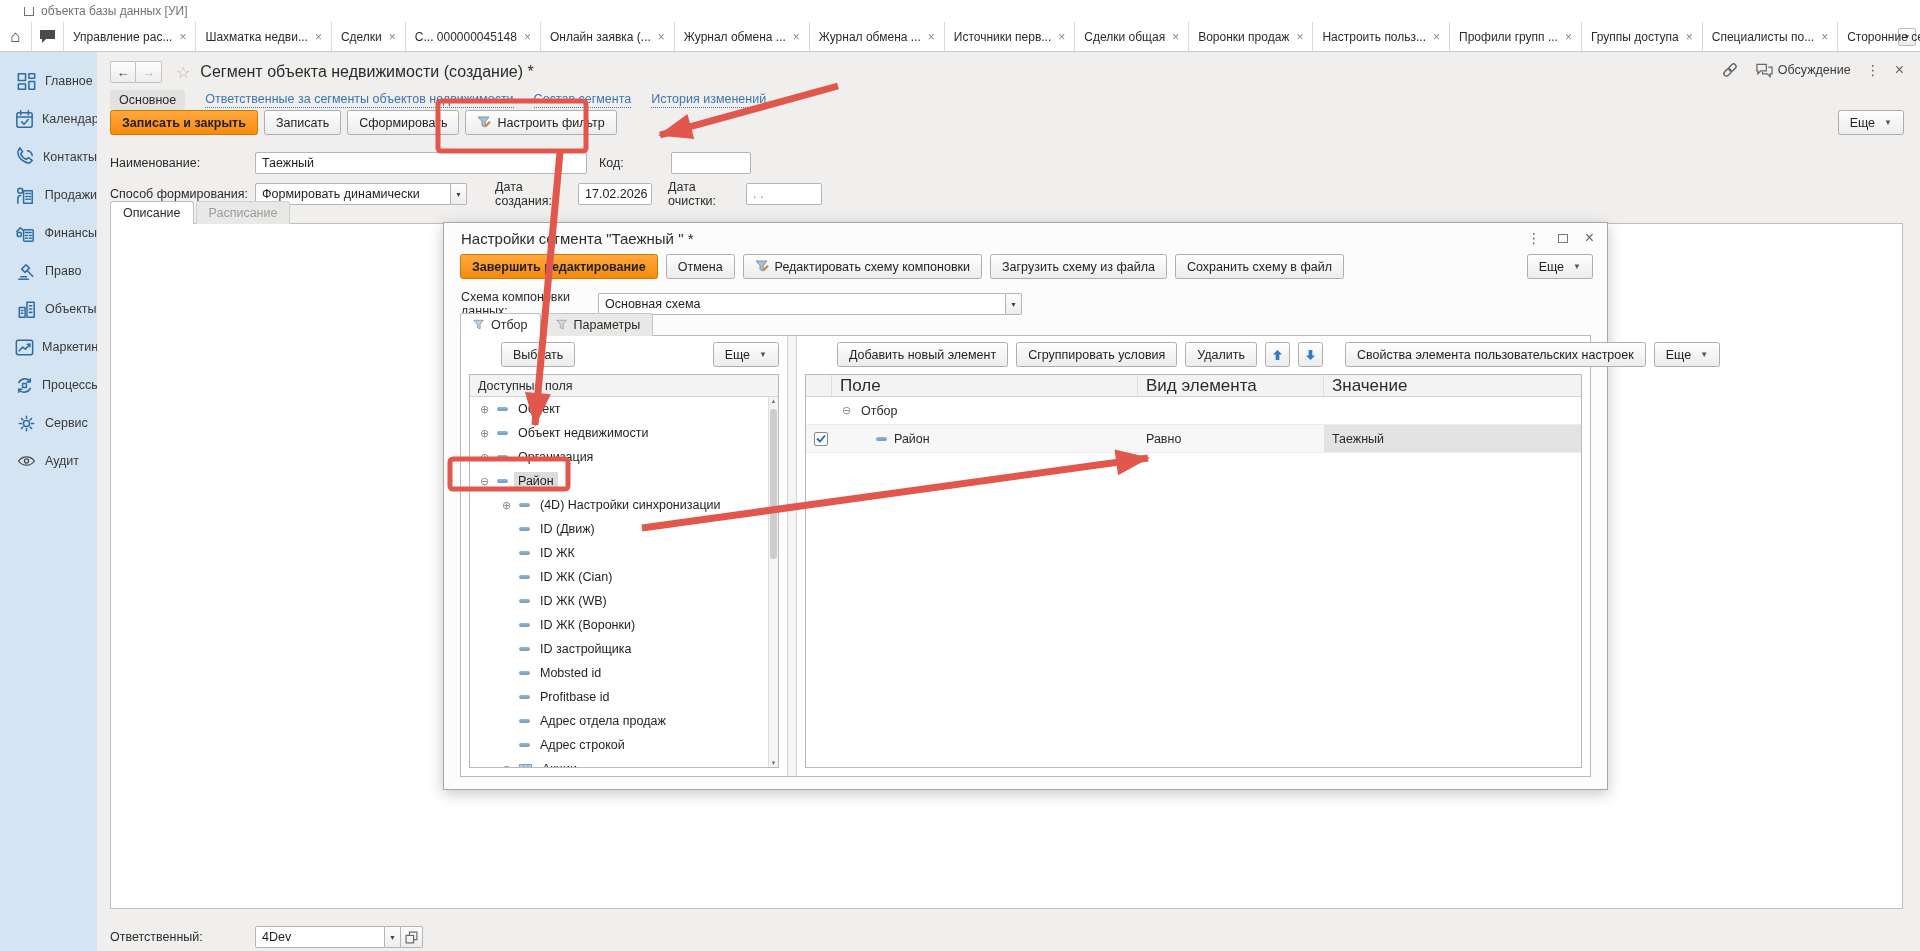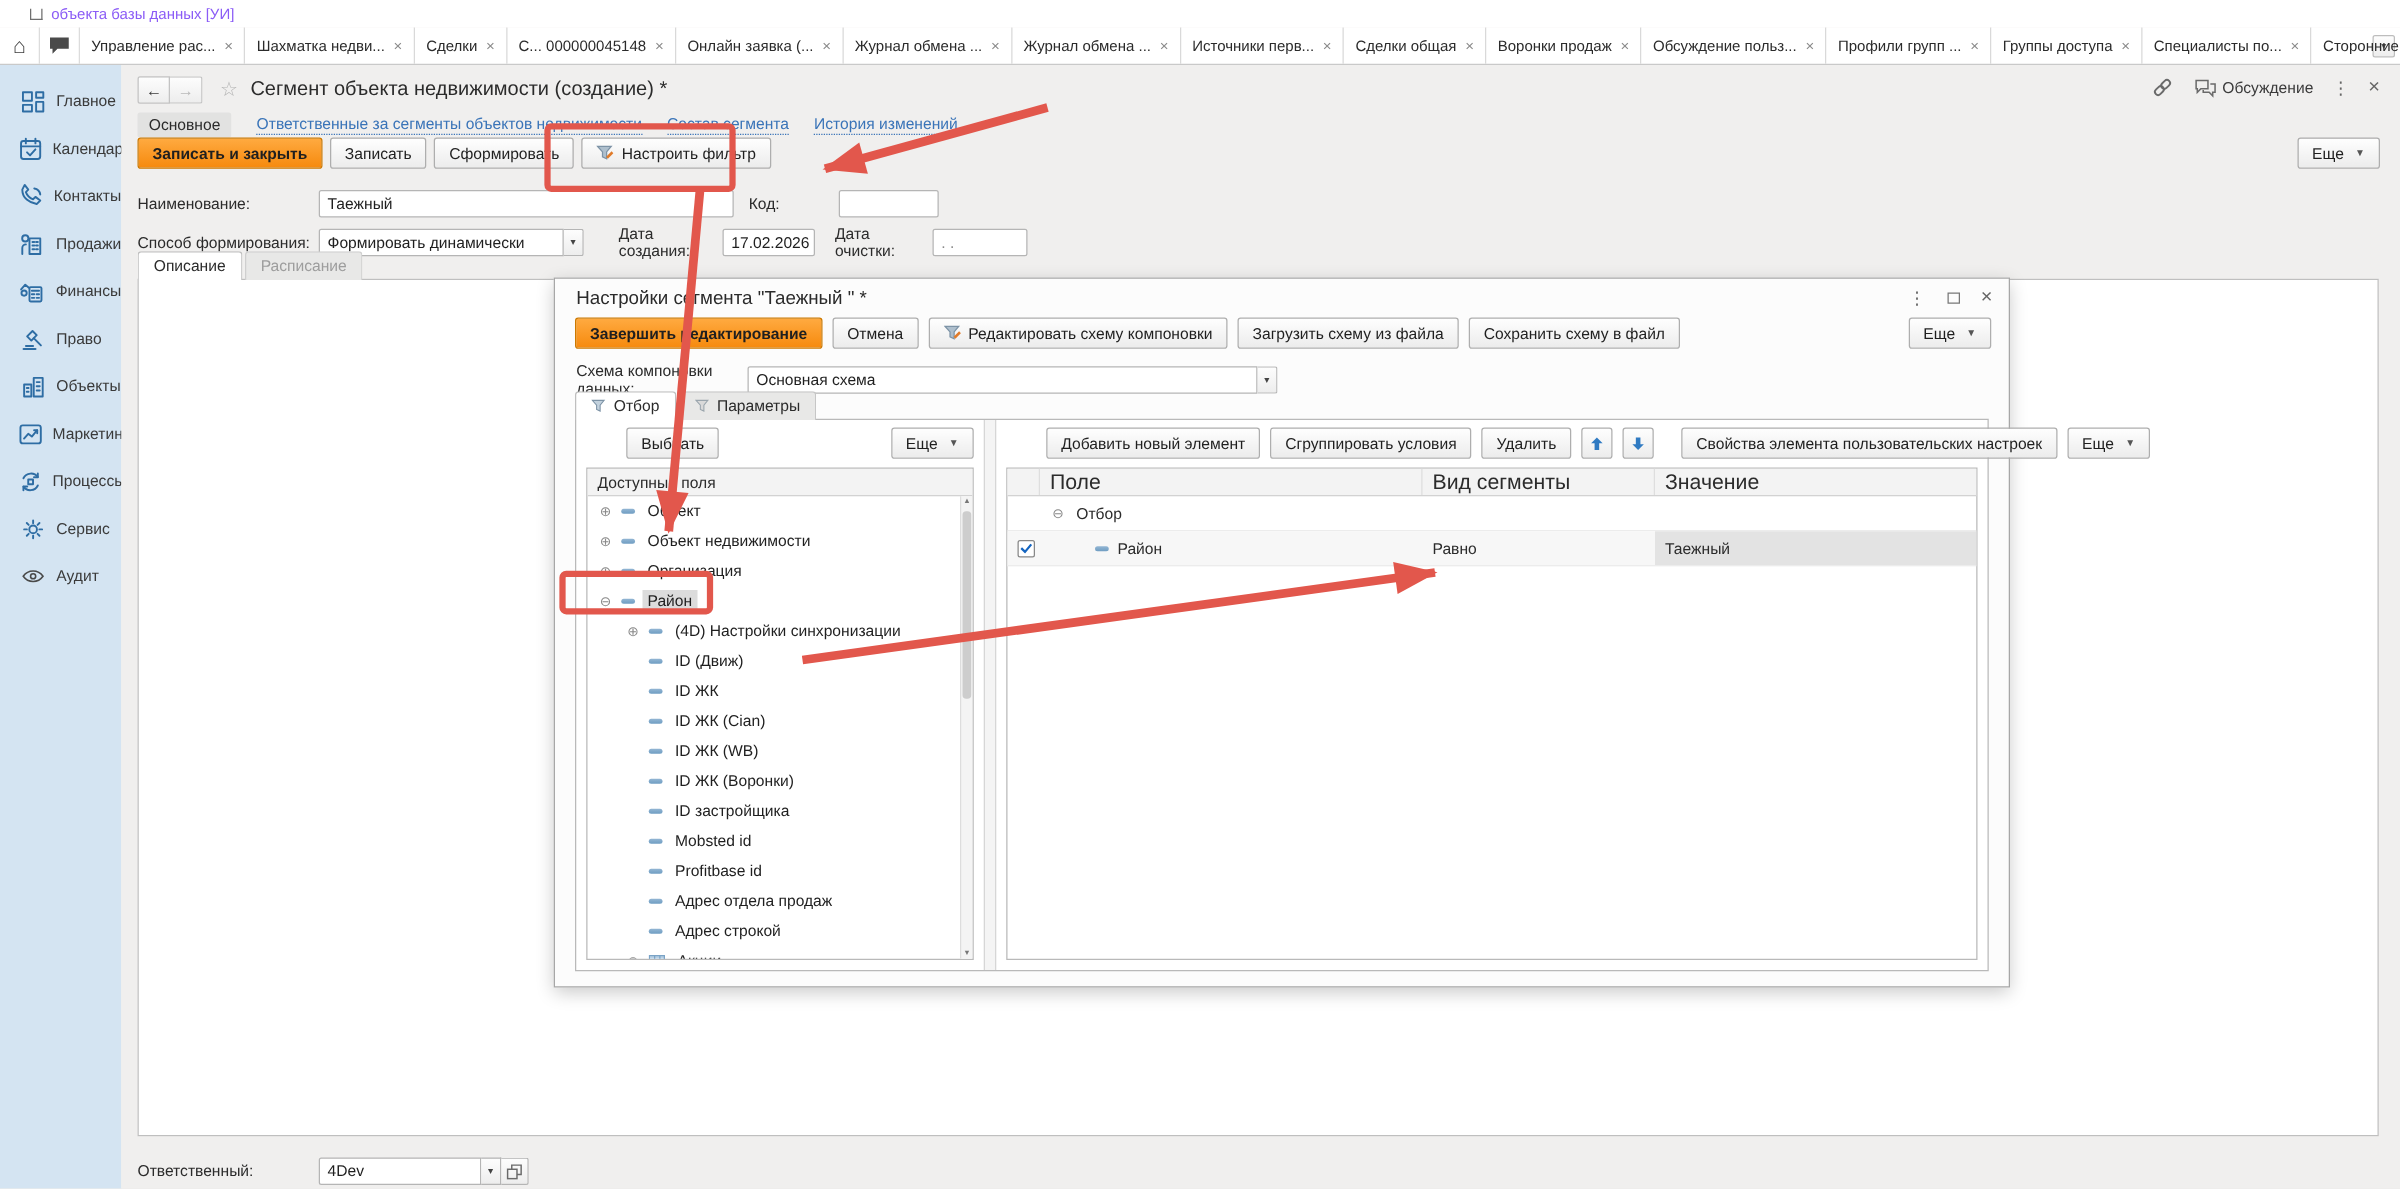--- a/index.html
+++ b/index.html
@@ -3,21 +3,21 @@
 <meta charset="utf-8">
 <style>
   * { margin:0; padding:0; box-sizing:border-box; }
   html,body { background:#e8e8e8; }
   body { font-family:"Liberation Sans", sans-serif; }
   .screen { position:relative; width:1920px; height:951px; background:#f0efee; overflow:hidden; font-size:13px; color:#2b2b2b; }
 
   
   .titlebar { position:absolute; left:0; top:0; width:100%; height:22px; background:#ffffff; display:flex; align-items:center; }
   .titlebar .mini-ic { width:10px; height:9px; border:1.4px solid #6f6f6f; border-top:none; margin-left:24px; }
-  .titlebar .ttl-text { margin-left:7px; font-size:12px; color:#8b5cf6; }
+  .titlebar .ttl-text { margin-left:7px; font-size:12px; color:#737373; }
 
   
   .tabbar { position:absolute; left:0; top:22px; width:100%; height:30px; background:#ffffff; border-bottom:1px solid #c9c9c9; display:flex; align-items:stretch; }
   .tb-btn { width:32px; display:flex; align-items:center; justify-content:center; border-right:1px solid #dcdcdc; cursor:pointer; }
   .tb-btn .home-g { font-size:17px; color:#3c3c3c; line-height:1; }
   .tabs { display:flex; flex:1; min-width:0; }
   .wtab { position:relative; display:flex; align-items:center; gap:7px; padding:0 9px; border-right:1px solid #d9d9d9; font-size:12px; color:#2b2b2b; white-space:nowrap; cursor:pointer; }
   .wtab .wtab-close { font-size:12px; color:#8a8a8a; }
   .tb-chev { width:26px; display:flex; align-items:center; justify-content:center; }
   .tb-chev .chev-box { width:18px; height:18px; border:1px solid #bdbdbd; border-radius:2px; background:linear-gradient(#fdfdfd,#ededed); font-size:8px; color:#555; display:flex; align-items:center; justify-content:center; }
@@ -170,21 +170,21 @@
         </div>
         <div class="wtab">
           <span>Сделки общая</span>
           <span class="wtab-close">×</span>
         </div>
         <div class="wtab">
           <span>Воронки продаж</span>
           <span class="wtab-close">×</span>
         </div>
         <div class="wtab">
-          <span>Обсуждение польз...</span>
+          <span>Настроить польз...</span>
           <span class="wtab-close">×</span>
         </div>
         <div class="wtab">
           <span>Профили групп ...</span>
           <span class="wtab-close">×</span>
         </div>
         <div class="wtab">
           <span>Группы доступа</span>
           <span class="wtab-close">×</span>
         </div>
@@ -610,21 +610,21 @@
             <div class="btn" style="margin-left:auto;">
                 <span>Еще</span>
                 <span class="caret">▼</span>
               </div>
           </div>
 
           <div class="gridbox">
             <div class="ghead">
               <div class="gc-check"></div>
               <div class="gc-field">Поле</div>
-              <div class="gc-comp">Вид сегменты</div>
+              <div class="gc-comp">Вид элемента</div>
               <div class="gc-val">Значение</div>
             </div>
             <div class="grow">
               <div class="gc-check"></div>
               <div class="gc-field">
                   <span class="texp">⊖</span>
                   <span style="margin-left:8px;">Отбор</span>
                 </div>
               <div class="gc-comp"></div>
               <div class="gc-val"></div>

